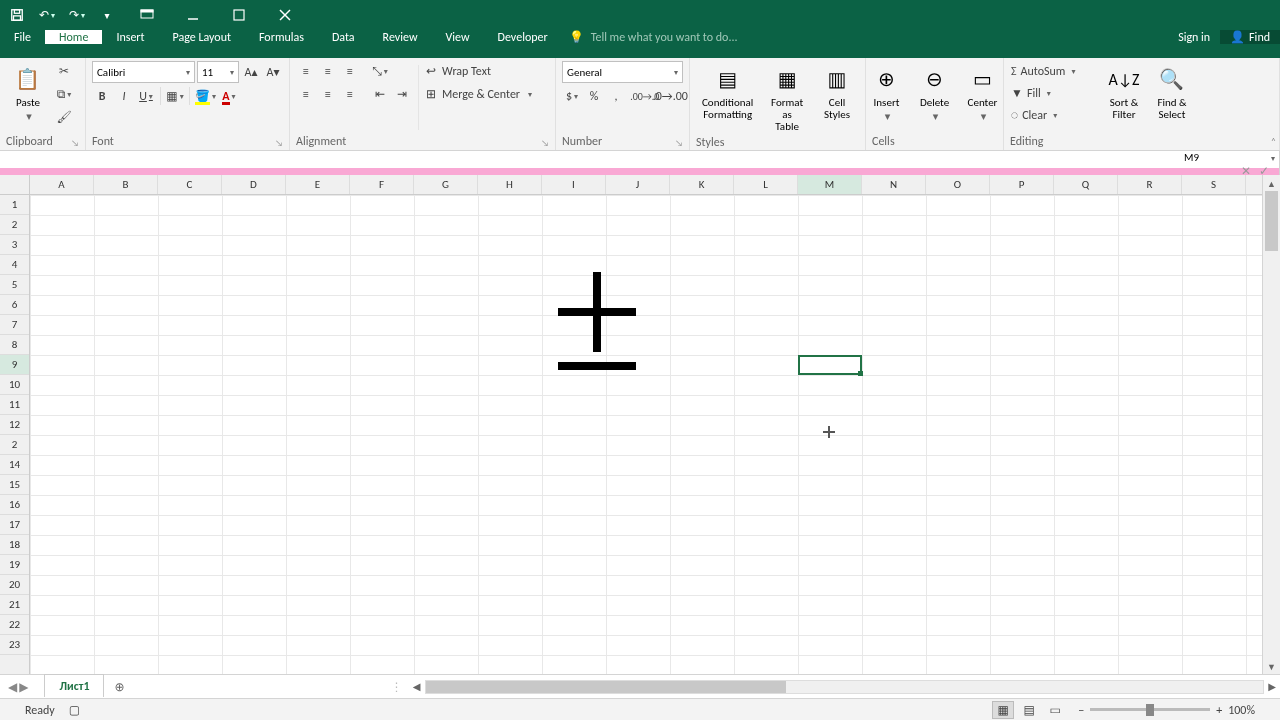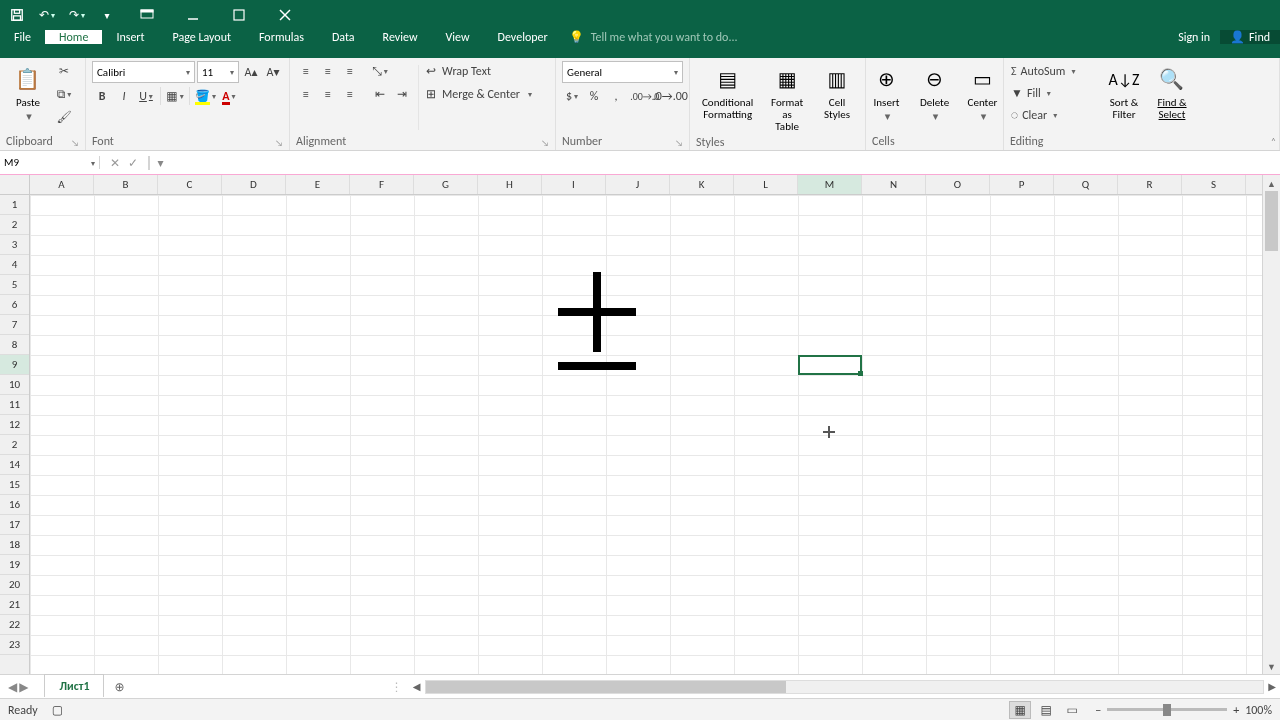--- a/index.html
+++ b/index.html
@@ -27,21 +27,21 @@
 .rgroup .glabel .dlg { position:absolute; right:0; bottom:2px; font-size:9px; color:#999; }
 .col { display:flex; flex-direction:column; gap:2px; }
 .row { display:flex; gap:2px; align-items:center; }
 .btn-sm { min-width:20px; height:20px; display:flex; align-items:center; justify-content:center; border:1px solid transparent; font-size:12px; color:#444; }
 .big-btn { display:flex; flex-direction:column; align-items:center; gap:2px; padding:2px 6px; }
 .big-btn .bicon { width:32px;height:32px;display:flex;align-items:center;justify-content:center;font-size:20px;}
 .big-btn span { font-size:11px; text-align:center; line-height:1.1; }
 .sel { border:1px solid #c0c0c0; background:#fff; height:22px; display:flex; align-items:center; padding:0 4px; }
 .sel input { border:none; outline:none; font-size:11px; width:100%; }
 
-.formulabar { height:24px; border-bottom:1px solid #f9a8d4; display:flex; align-items:center; background:#fff;}
+.formulabar { height:24px; border-bottom:7px solid #f9a8d4; display:flex; align-items:flex-end; background:#fff;flex-direction:column;}
 .namebox { width:100px; border-right:1px solid #d4d4d4; display:flex; align-items:center;}
 .namebox .sel { border:none; width:100%; height:100%;}
 .fx-btns { display:flex; align-items:center; gap:8px; padding:0 10px; border-right:1px solid #d4d4d4; color:#999;}
 .fx-area { flex:1; display:flex; align-items:center; padding:0 6px;}
 .fx-area .fxlabel{font-style:italic;color:#666;font-family:serif;margin-right:4px;}
 .fx-expand{width:22px;border-left:1px solid #d4d4d4;display:flex;align-items:center;justify-content:center;color:#888;}
 
 .workspace { position:relative; height: calc(720px - 30px - 28px - 93px - 24px - 24px - 22px); background:#fff; display:flex; }
 .grid-container { flex:1; position:relative; overflow:hidden; }
 .corner { position:absolute; left:0; top:0; width:30px; height:20px; background:#f0f0f0; border-right:1px solid #ccc; border-bottom:1px solid #ccc; z-index:5;}
@@ -66,21 +66,21 @@
 
 .sheetbar { height:24px; border-top:1px solid #d4d4d4; background:#fff; display:flex; align-items:stretch; position:relative;}
 .sheetbar .navbtns{display:flex;align-items:center;gap:2px;padding:0 8px;color:#888;}
 .sheetbar .tab{border:1px solid #ccc;border-bottom:none;padding:0 14px;display:flex;align-items:center;position:relative;top:-1px;background:#fff;font-weight:600;color:#217346; margin-left:8px;}
 .sheetbar .add{padding:0 10px;display:flex;align-items:center;color:#666;}
 .sheetbar .hscroll{flex:1;display:flex;align-items:center;margin-left:250px;}
 .sheetbar .hscroll .arr{width:16px;text-align:center;color:#666;font-size:10px;}
 .sheetbar .hscroll .track{flex:1;height:14px;background:#f0f0f0;position:relative;border:1px solid #ddd;}
 .sheetbar .hscroll .thumb{position:absolute;left:0;top:0;bottom:0;width:360px;background:#c8c8c8;}
 
-.statusbar { height:22px; background:#f3f3f3; border-top:1px solid #d4d4d4; display:flex; align-items:center; padding:0 8px; color:#444; font-size:11px;}
+.statusbar { height:22px; background:#f3f3f3; border-top:1px solid #d4d4d4; display:flex; align-items:center; padding:0 25px; color:#444; font-size:11px;}
 .statusbar .spacer{flex:1;}
 .statusbar .views{display:flex;gap:4px;align-items:center;}
 .statusbar .vbtn{width:22px;height:18px;display:flex;align-items:center;justify-content:center;border:1px solid transparent;}
 .statusbar .vbtn.active{background:#dcdcdc;border-color:#bbb;}
 .statusbar .zoom{display:flex;align-items:center;gap:6px;margin-left:12px;}
 .statusbar .slider{width:120px;height:3px;background:#bbb;position:relative;}
 .statusbar .slider .tick{position:absolute;left:50%;top:-3px;width:1px;height:9px;background:#888;}
 .statusbar .slider .thumb{position:absolute;left:calc(50% - 4px);top:-4px;width:8px;height:12px;background:#888;}
 .drop { font-size:8px; color:#666; margin-left:2px;}
 svg { display:block; }
@@ -328,21 +328,21 @@
             <span class="drop">▾</span>
           </div>
       </div>
       <div class="big-btn">
           <div class="bicon" style="font-size:16px;">A↓Z</div>
           <span style="white-space:pre-line;">Sort &amp;
 Filter</span>
         </div>
       <div class="big-btn">
           <div class="bicon">🔍</div>
-          <span style="white-space:pre-line;text-decoration:underline;">Find &amp;
+          <span style="white-space:pre-line;">Find &amp;
 Select</span>
         </div>
     </div>
     <div class="glabel"><span>Editing</span></div>
   </div>
 
   <div style="position:absolute;right:4px;bottom:2px;font-size:10px;color:#888;">˄</div>
 </div>
 
 <div class="formulabar">

